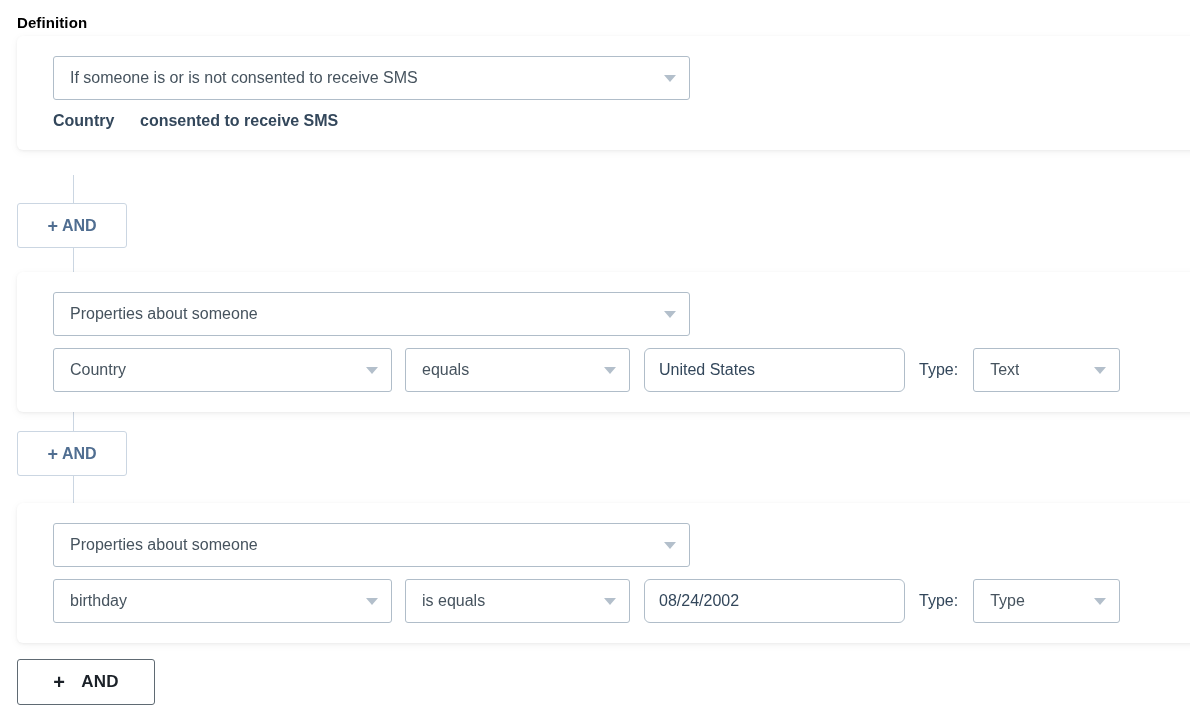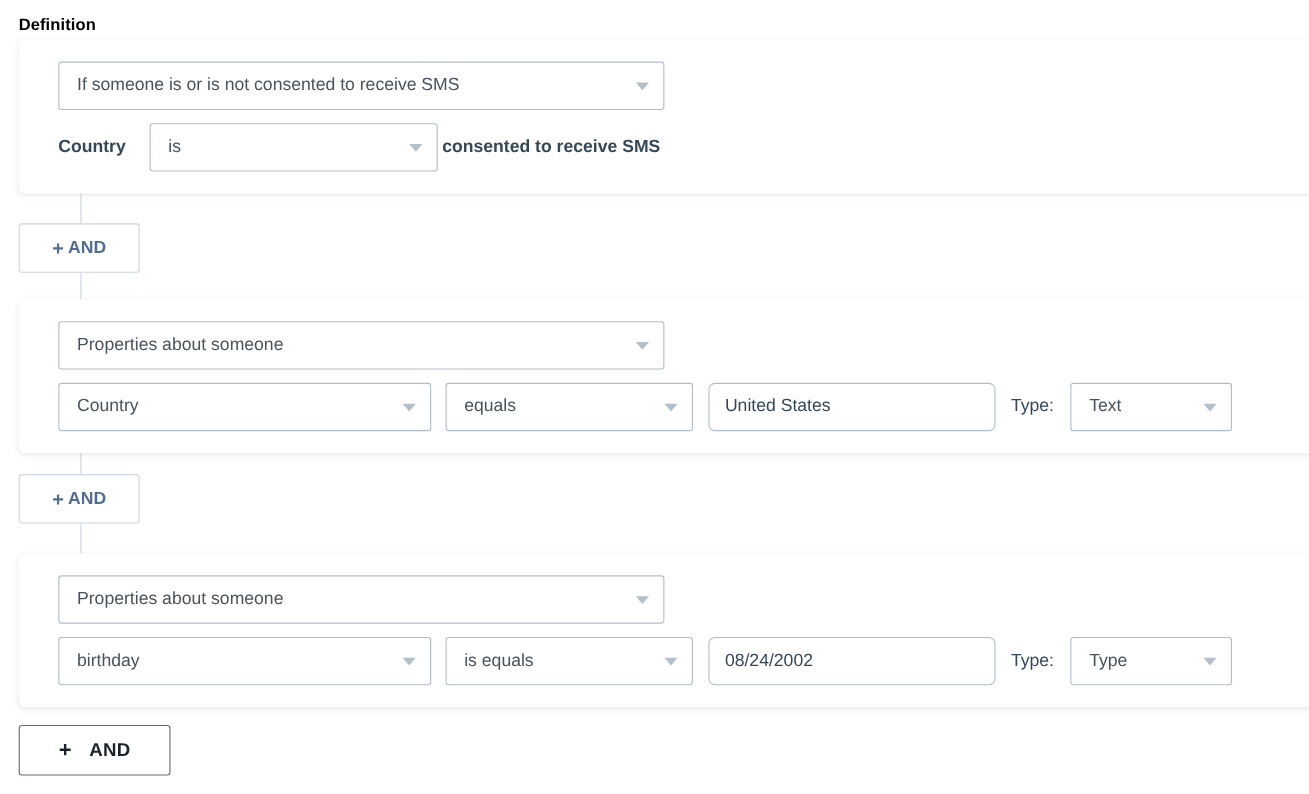--- a/index.html
+++ b/index.html
@@ -112,21 +112,21 @@
     background: #ffffff;
     display: flex;
     align-items: center;
     padding: 0 14px;
     font-size: 16px;
     color: #33475b;
     line-height: 42px;
   }
 
   
-  .w-top    { width: 551px; }
+  .w-top    { width: 637px; }
   .w-person { width: 262px; }
   .w-prop   { width: 339px; }
   .w-oper   { width: 225px; }
   .w-value  { width: 261px; }
   .w-type   { width: 147px; }
 
   .label-person {
     font-size: 16px;
     font-weight: 700;
     color: #33475b;
@@ -218,24 +218,20 @@
     <div class="card-inner">
       <div class="row">
         <div class="select w-top">
           <span class="sel-text">If someone is or is not consented to receive SMS</span>
           <span class="caret"></span>
         </div>
       </div>
 
       <div class="row">
         <span class="label-person">Country</span>
-        <div class="select w-person">
-          <span class="sel-text">is</span>
-          <span class="caret"></span>
-        </div>
         <span class="label-suffix">consented to receive SMS</span>
       </div>
     </div>
   </div>
 
   <div class="and-btn" style="top:167px;">
     <span class="plus">+</span>
     <span>AND</span>
   </div>
 

